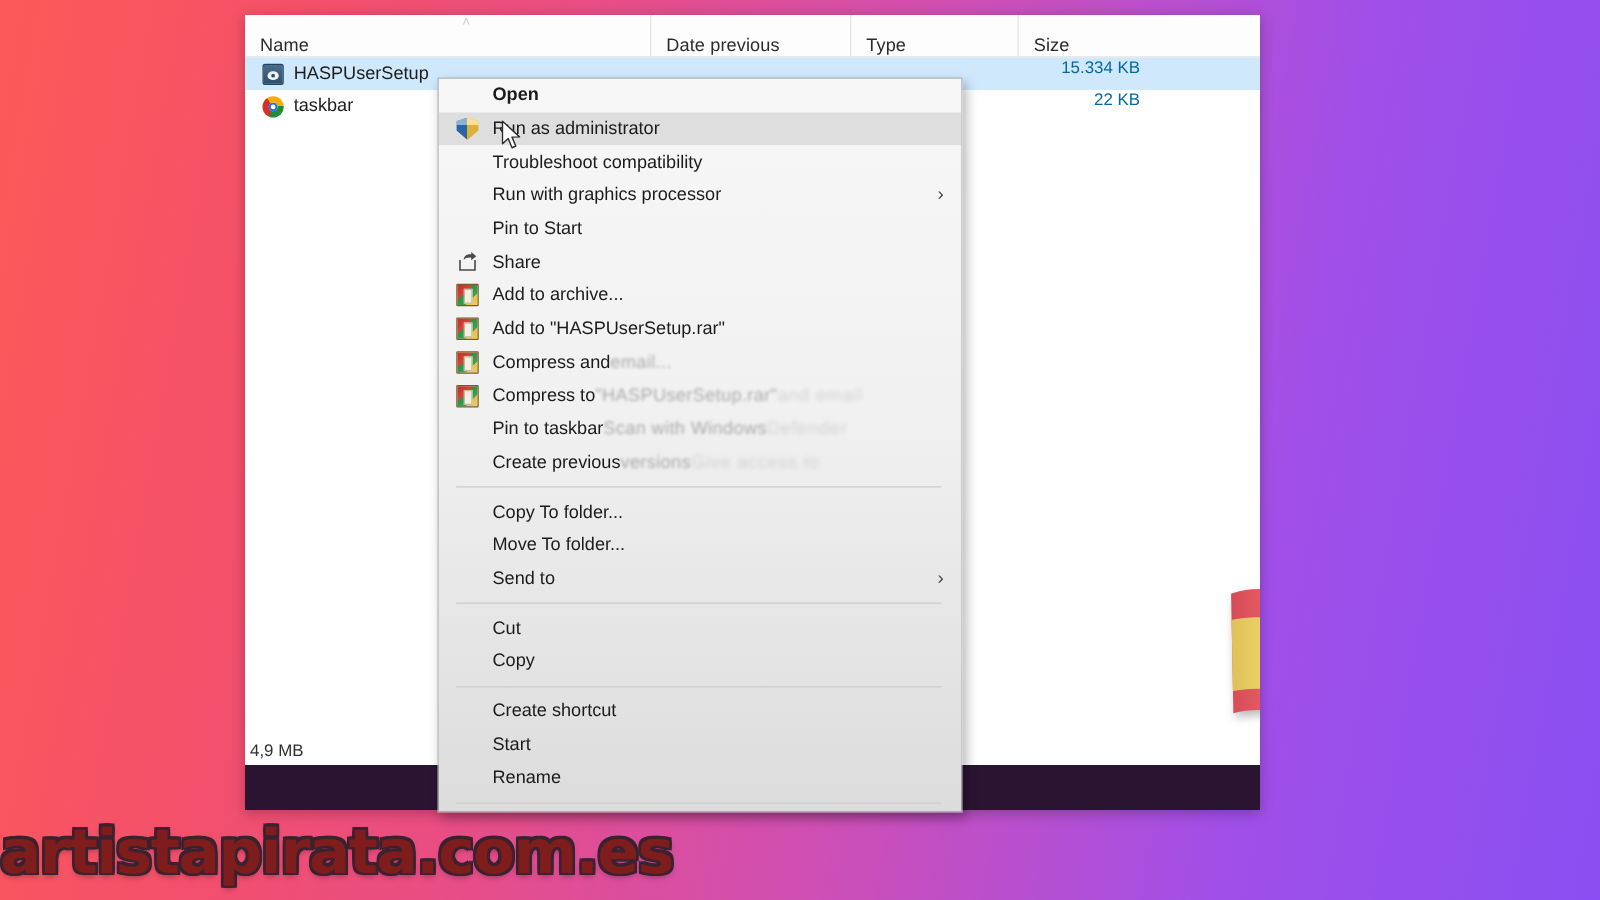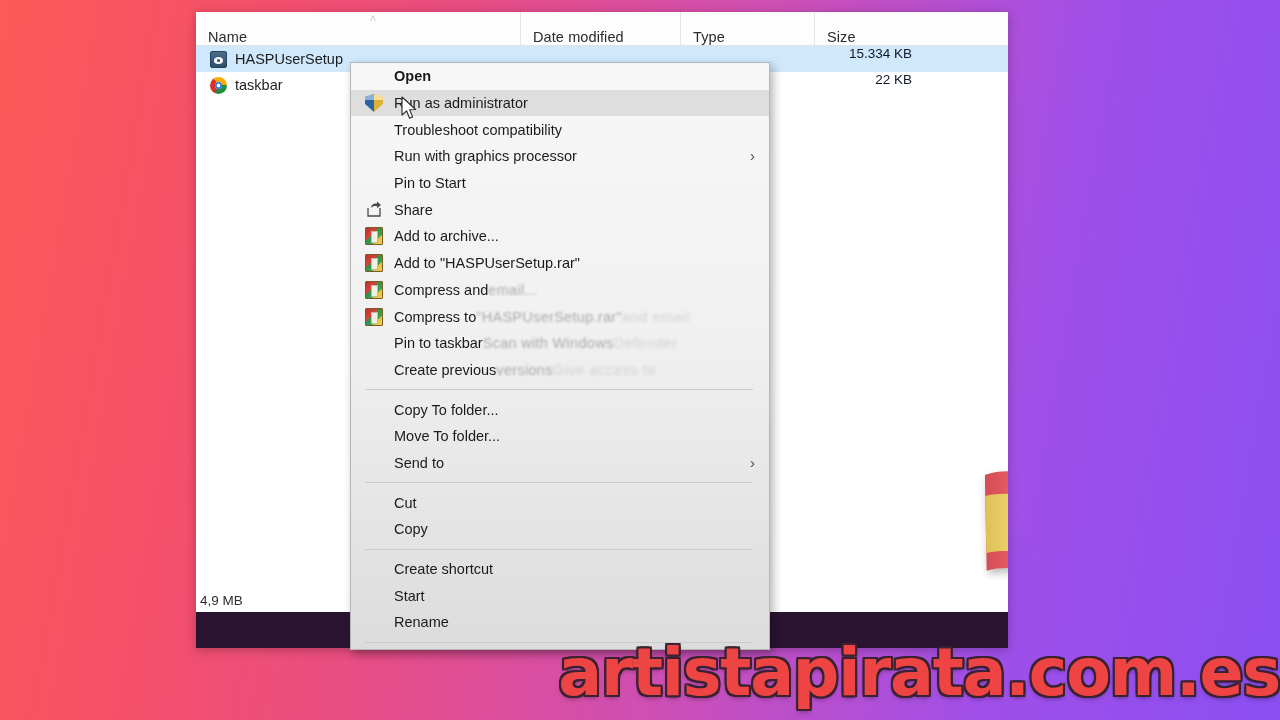--- a/index.html
+++ b/index.html
@@ -58,21 +58,21 @@
   .file-row {
     position: relative;
     height: 26px;
     display: flex; 
     font-size: 14.5px; color: #1d1d1d;
   }
   .file-row.selected { background: #cfe8fb; }
   .cell-name { width: 324px; display: flex; align-items: center; padding-left: 14px; }
   .cell-date { width: 160px; padding-left: 12px; color: #2d2d2d; font-size: 13.5px; }
   .cell-type { width: 134px; padding-left: 12px; color: #2d2d2d; font-size: 13.5px; }
-  .cell-size { width: 110px; padding-right: 12px; text-align: right; color: #0f172a; font-size: 13.5px; }
+  .cell-size { width: 110px; padding-right: 12px; text-align: right; color: #0369a1; font-size: 13.5px; }
 
   .ficon { width: 17px; height: 17px; margin-right: 8px; flex: 0 0 auto; position: relative; }
 
   
   .icon-installer {
     background: linear-gradient(#4a6d8c, #2d4f6e);
     border: 1px solid #25415c; border-radius: 2px;
   }
   .icon-installer::after {
     content: ""; position: absolute; left: 3px; top: 5px;
@@ -202,44 +202,44 @@
     position: absolute;
     left: 401px; top: 96px;
     width: 17px; height: 25px;
     pointer-events: none;
   }
 
   
   #watermark {
     position: absolute;
     left: 0; right: 0; bottom: 10px;
-    text-align: right;
+    text-align: left;
     font-family: "DejaVu Sans", sans-serif;
     font-weight: bold;
-    font-size: 65px;
+    font-size: 49px;
     letter-spacing: -1.2px;
-    color: #ef4444;
+    color: #7f1d1d;
     text-shadow:
       2px 0 0 #3a2230, -2px 0 0 #3a2230, 0 2px 0 #3a2230, 0 -2px 0 #3a2230,
       2px 2px 0 #3a2230, -2px 2px 0 #3a2230, 2px -2px 0 #3a2230, -2px -2px 0 #3a2230,
       0 3px 5px rgba(0,0,0,.35);
   }
 </style>
 </head>
 <body>
 
 <div id="explorer-window">
 
   <div id="column-header">
     <div class="col col-name">
       <span>Name</span>
       <span id="sort-indicator">˄</span>
     </div>
     <div class="col col-date">
-      <span>Date modified</span>
+      <span>Date previous</span>
     </div>
     <div class="col col-type">
       <span>Type</span>
     </div>
     <div class="col col-size">
       <span>Size</span>
     </div>
   </div>
 
   <div id="file-list">

